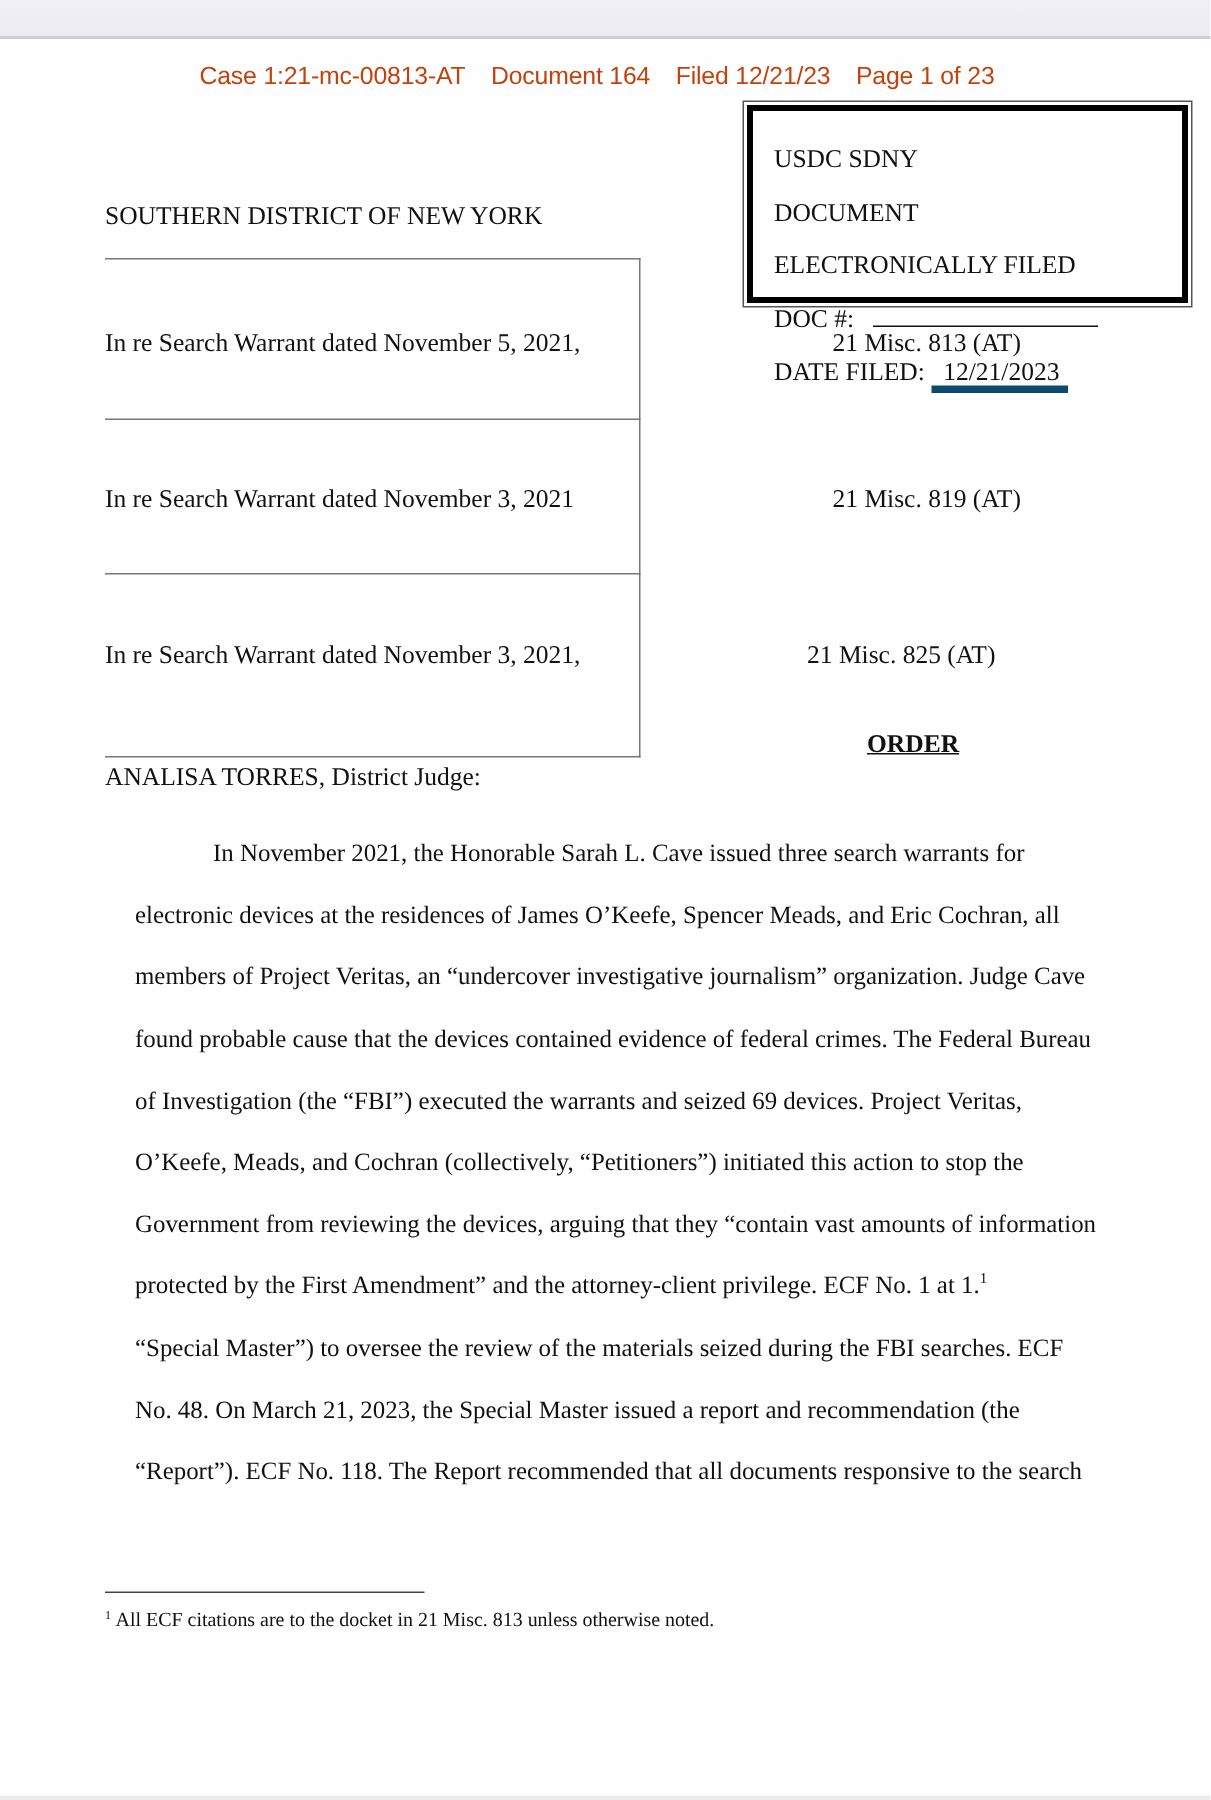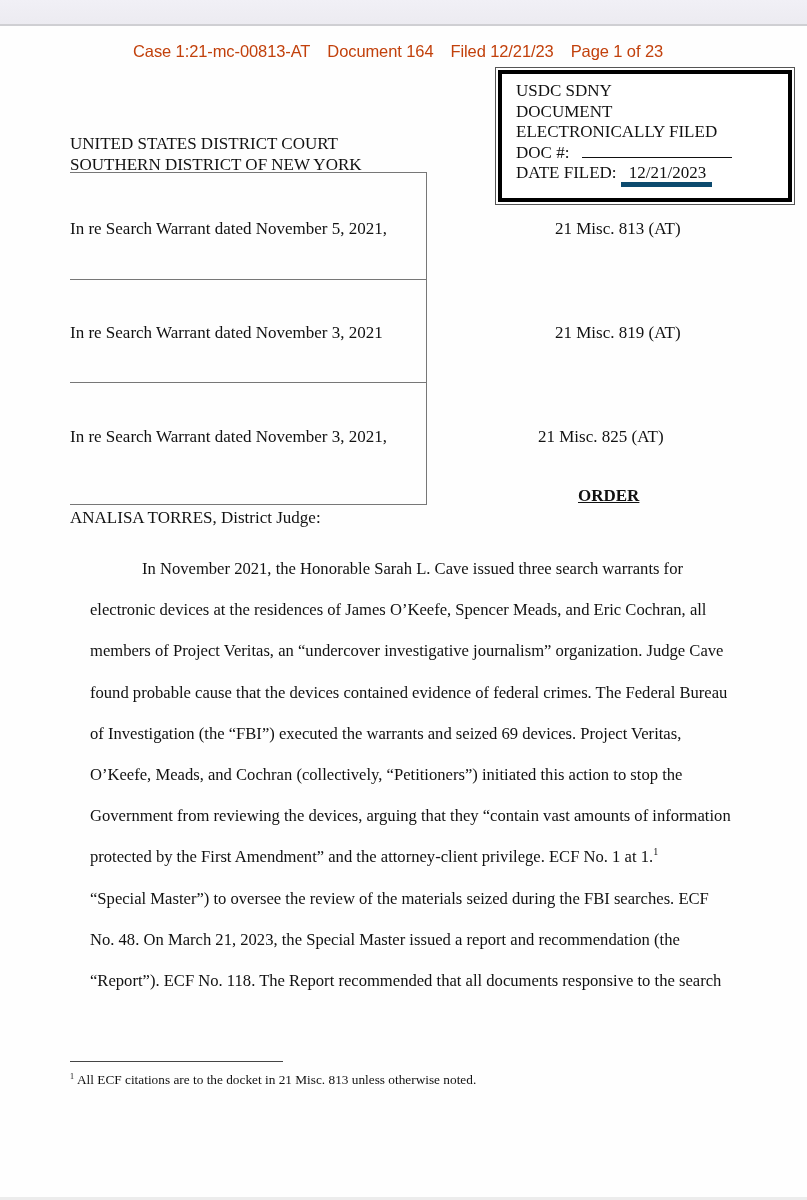--- a/index.html
+++ b/index.html
@@ -30,21 +30,21 @@
     border: 1px solid #555;
     padding: 2px;
     background: #fff;
   }
   .stamp-inner {
     width: 100%; height: 100%; box-sizing: border-box;
     border: 4px solid #000;
     padding: 7px 0 0 14px;
     font-size: 17px; line-height: 20.5px; color: #111;
   }
-  .stamp-line { white-space: nowrap; }
+  .stamp-line { white-space: nowrap; margin-top: 15px; }
   .blank-u {
     display: inline-block; border-bottom: 1px solid #111; vertical-align: baseline;
     height: 14px;
   }
   .date-u { border-bottom: 5px solid #0c4a6e; padding: 0 6px 0 8px; }
 
   .court {
     position: absolute; left: 70px; top: 133px;
     font-size: 17px; line-height: 21px;
   }
@@ -101,21 +101,20 @@
   <div class="stamp-inner">
     <div class="stamp-line">USDC SDNY</div>
     <div class="stamp-line">DOCUMENT</div>
     <div class="stamp-line">ELECTRONICALLY FILED</div>
     <div class="stamp-line"><span>DOC #:</span> <span class="blank-u" style="width:150px;margin-left:8px"></span></div>
     <div class="stamp-line"><span>DATE FILED:</span> <span class="date-u">12/21/2023</span></div>
   </div>
 </div>
 
 <div class="court">
-  <div>UNITED STATES DISTRICT COURT</div>
   <div class="l2">SOUTHERN DISTRICT OF NEW YORK</div>
 </div>
 
 <div class="cap-top"></div>
 <div class="cap-vert"></div>
 <div class="cap-sep" style="top:279px"></div>
 <div class="cap-sep" style="top:382px"></div>
 <div class="cap-sep" style="top:504px"></div>
 
 <div class="case-title" style="top:219px">In re Search Warrant dated November 5, 2021,</div>

